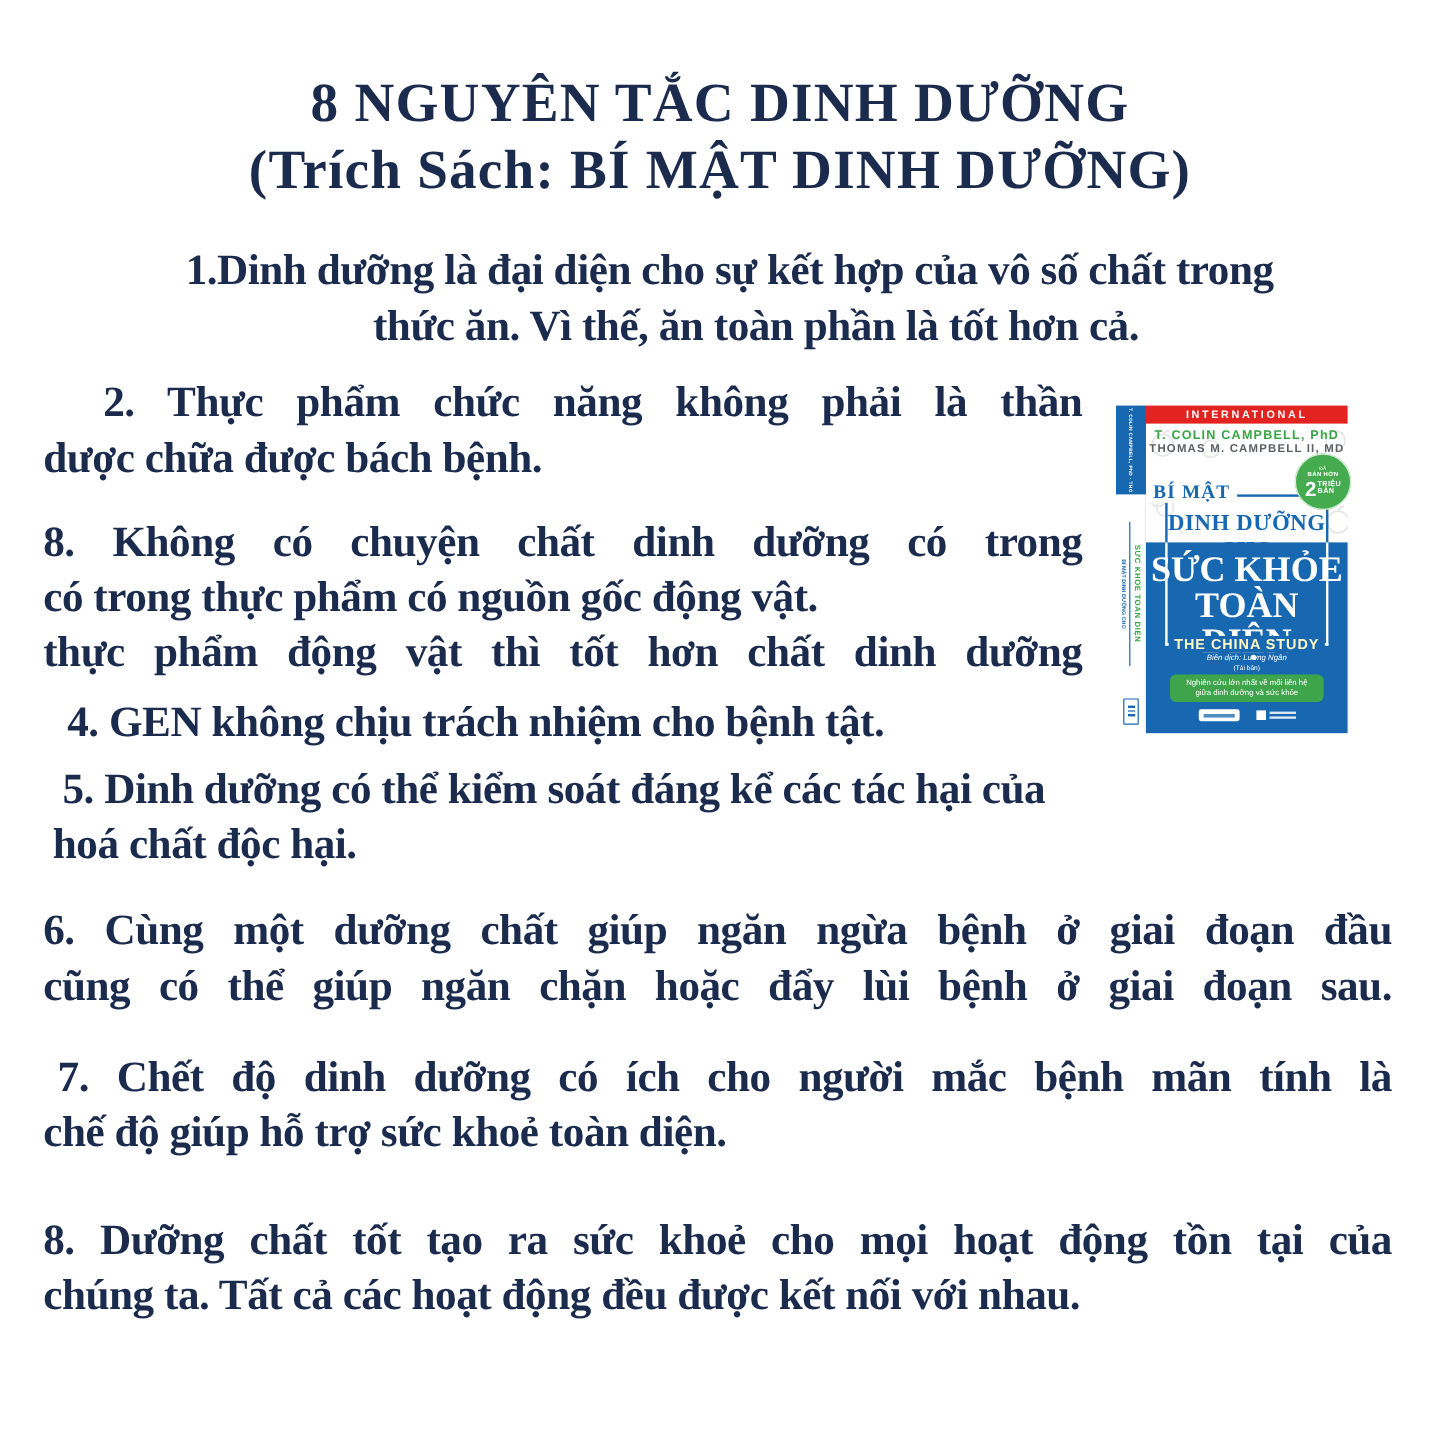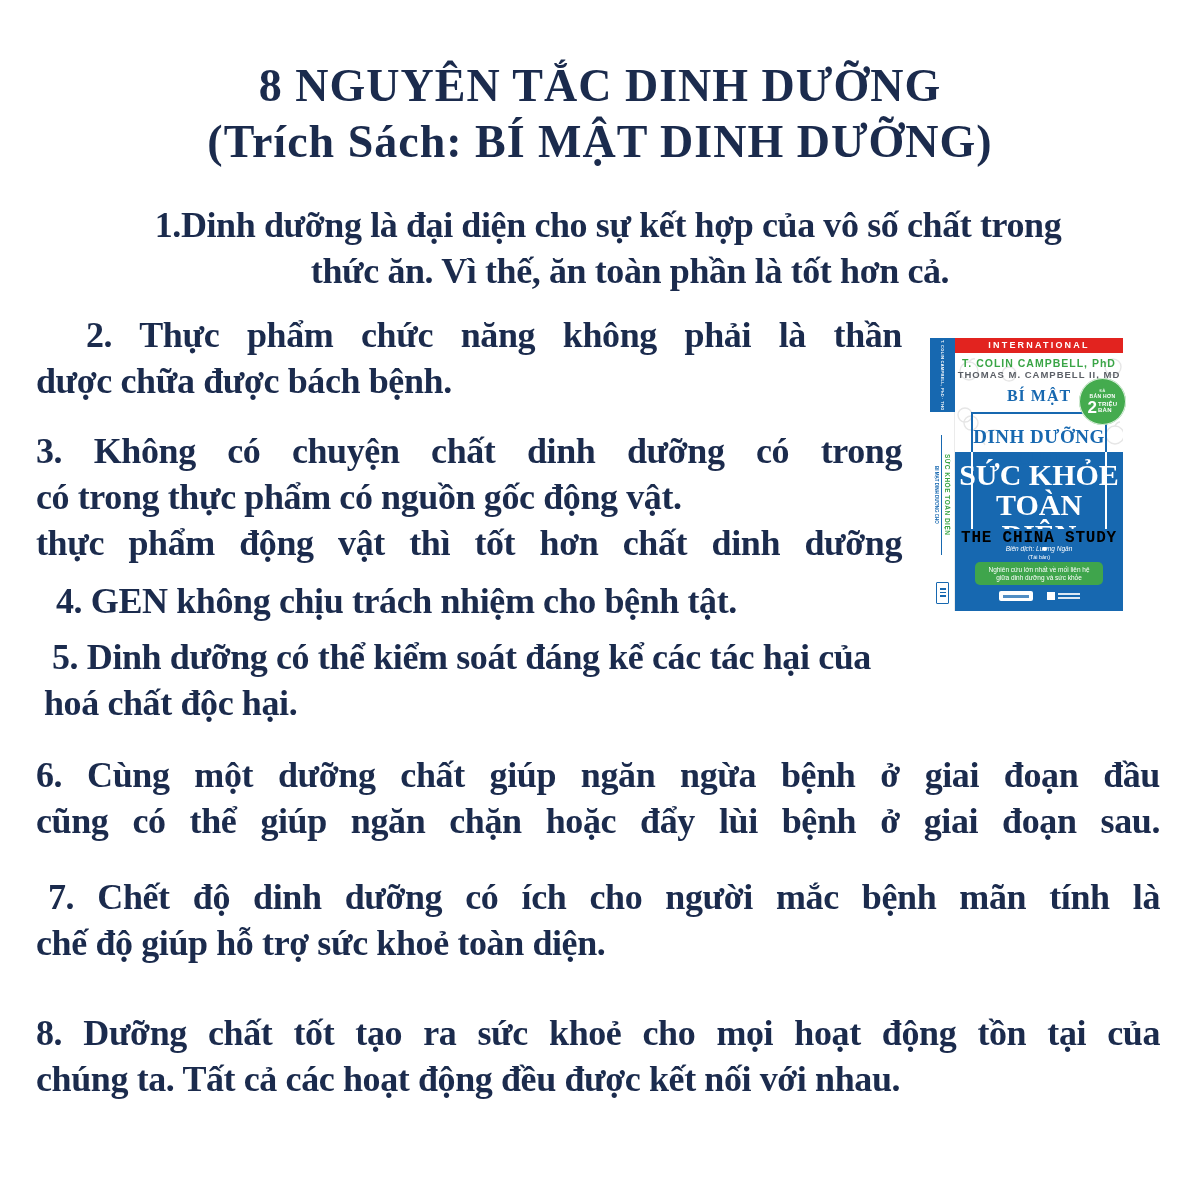--- a/index.html
+++ b/index.html
@@ -47,32 +47,32 @@
           text-align:center;line-height:15px;}
   .authors{position:absolute;top:19px;left:0;right:0;text-align:center;}
   .author1{font-size:10.5px;font-weight:bold;color:#3aa546;letter-spacing:1px;line-height:12px;}
   .author2{font-size:9.5px;font-weight:bold;color:#5b5f66;letter-spacing:1px;line-height:11px;}
   .doodles{position:absolute;top:15px;left:0;width:168px;height:100px;}
   .blue-panel{position:absolute;top:114px;left:0;right:0;bottom:0;background:#1768b0;}
   .frame-top{position:absolute;left:16px;right:16px;top:74px;height:40px;
              border:2px solid #1768b0;border-bottom:none;}
   .frame-bottom{position:absolute;left:16px;right:16px;top:114px;height:84px;
                 border:2px solid #ffffff;border-top:none;}
-  .pretitle1{position:absolute;top:48px;left:0;right:0;text-align:center;}
+  .pretitle1{position:absolute;top:63px;left:0;right:0;}
   .pretitle1 span{background:#ffffff;color:#1768b0;font-family:"Liberation Serif",serif;
                   font-weight:bold;font-size:16px;letter-spacing:1px;padding:0 6px;line-height:20px;}
   .pretitle2{position:absolute;top:88px;left:0;right:0;text-align:center;color:#1768b0;
              font-family:"Liberation Serif",serif;font-weight:bold;font-size:19px;letter-spacing:.5px;}
   .main1{position:absolute;top:122px;left:0;right:0;text-align:center;color:#ffffff;
          font-family:"Liberation Serif",serif;font-weight:bold;font-size:30px;line-height:30px;}
   .main2{position:absolute;top:152px;left:0;right:0;text-align:center;color:#ffffff;
          font-family:"Liberation Serif",serif;font-weight:bold;font-size:30px;line-height:30px;}
   .china{position:absolute;top:190px;left:0;right:0;text-align:center;}
-  .china span{background:#1768b0;color:#000000;font-family:Liberation Mono, monospace;
-              font-weight:bold;font-size:16px;letter-spacing:.8px;padding:0 5px;line-height:16px;}
+  .china span{background:#1768b0;color:#fef9c3;font-family:Liberation Sans, sans-serif;
+              font-weight:bold;font-size:12px;letter-spacing:.8px;padding:0 5px;line-height:16px;}
   .translator{position:absolute;top:207px;left:0;right:0;text-align:center;color:#ffffff;
               font-size:6.5px;font-style:italic;}
   .edition{position:absolute;top:216px;left:0;right:0;text-align:center;color:#ffffff;font-size:5.5px;}
   .tagline{position:absolute;top:224px;left:20px;right:20px;background:#3fa54c;border-radius:5px;
            padding:4px 2px 3px 2px;text-align:center;color:#ffffff;font-size:6.5px;line-height:8px;}
   .logos{position:absolute;top:253px;left:0;right:0;display:flex;justify-content:center;
          align-items:center;gap:14px;}
   .logo1{width:34px;height:10px;background:#ffffff;border-radius:2px;
          display:flex;align-items:center;justify-content:center;}
   .logo1 i{display:block;width:26px;height:3px;background:#1768b0;opacity:.75;}
@@ -108,21 +108,21 @@
     <span class="ln ind64">thức ăn. Vì thế, ăn toàn phần là tốt hơn cả.</span>
   </p>
 
   <div class="wrap-row">
     <div class="left-col">
       <p class="principle p2">
         <span class="ln j ind50">2. Thực phẩm chức năng không phải là thần</span>
         <span class="ln">dược chữa được bách bệnh.</span>
       </p>
       <p class="principle p3">
-        <span class="ln j">3. Không có chuyện chất dinh dưỡng có trong</span>
+        <span class="ln j">8. Không có chuyện chất dinh dưỡng có trong</span>
         <span class="ln">có trong thực phẩm có nguồn gốc động vật.</span>
         <span class="ln j">thực phẩm động vật thì tốt hơn chất dinh dưỡng</span>
       </p>
       <p class="principle p4">
         <span class="ln ind20">4. GEN không chịu trách nhiệm cho bệnh tật.</span>
       </p>
     </div>
 
     <div class="book-col">
       <div class="book">

